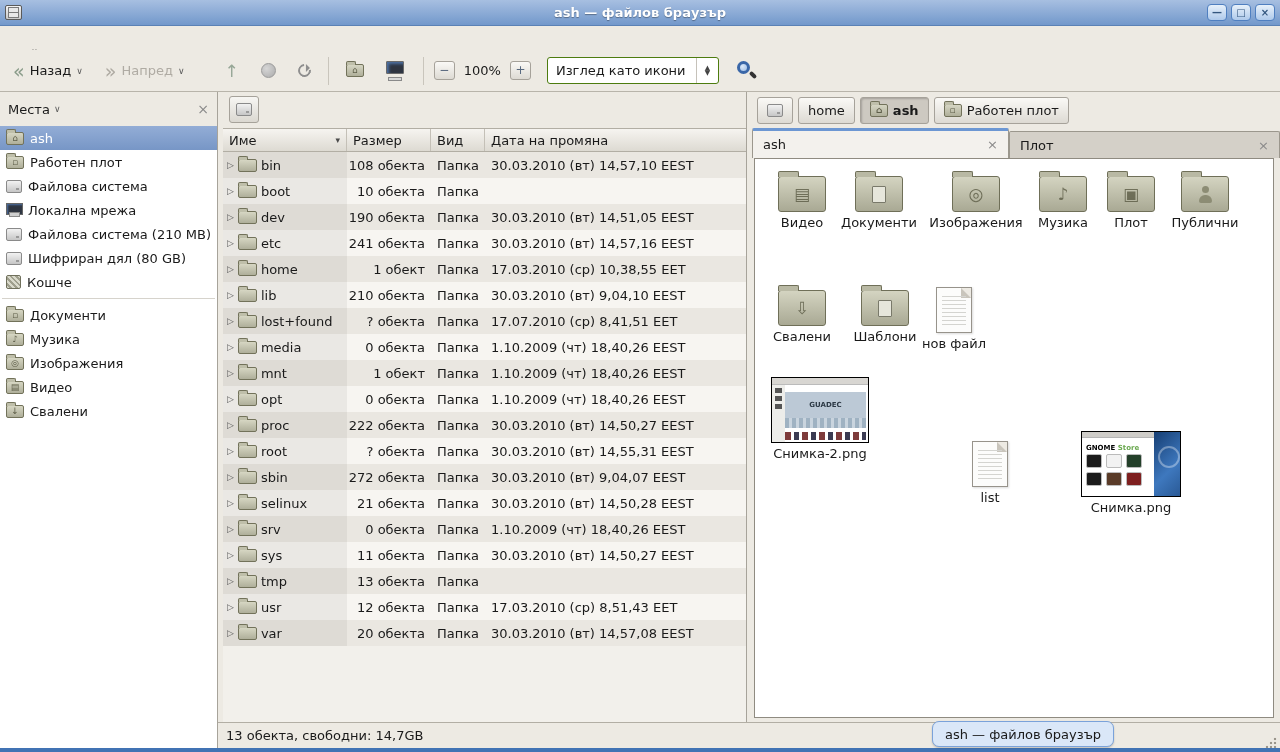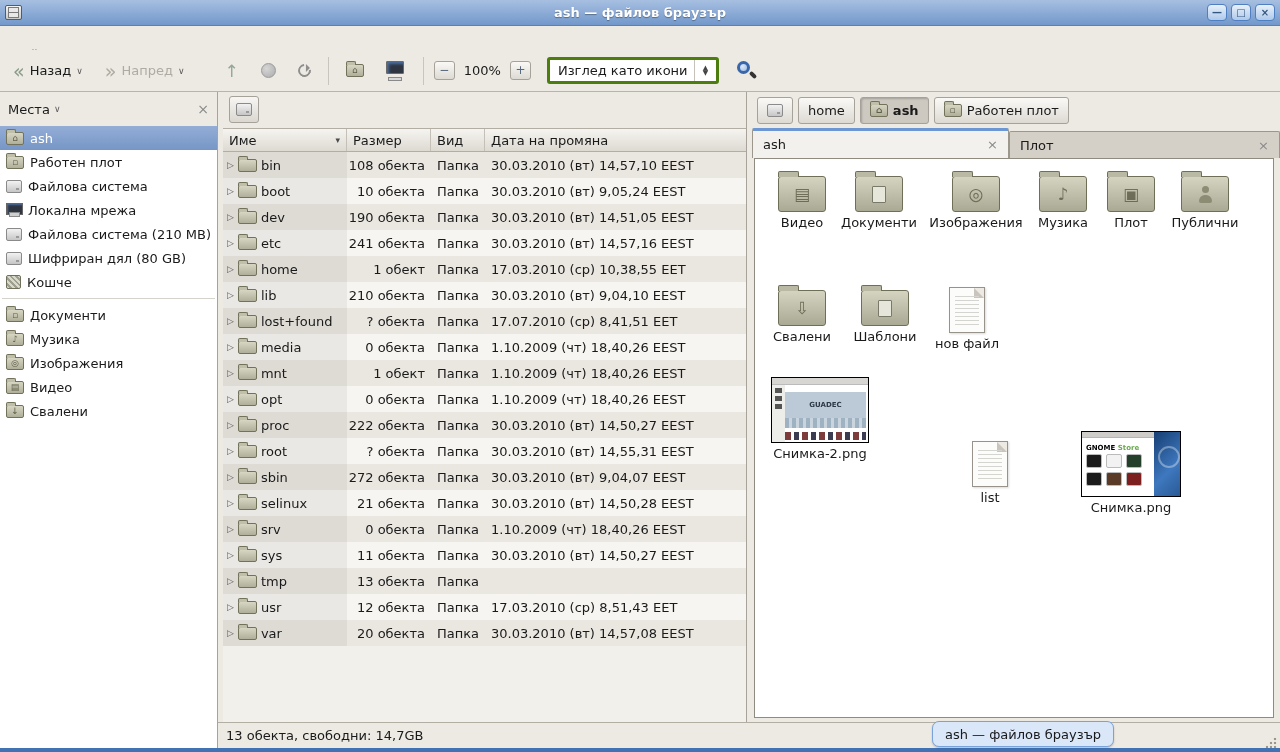--- a/index.html
+++ b/index.html
@@ -47,21 +47,21 @@
   .sfolder::before { content:""; position:absolute; top:-4px; left:-1px; width:8px; height:3px;
     background:#BFBFAA; border:1px solid #72725A; border-bottom:none; border-radius:2px 2px 0 0; }
   .sfolder .em { position:absolute; left:0; right:0; top:-1px; text-align:center; font-size:9px; color:#5E5E49; line-height:13px; }
   .icon-computer { position:relative; width:22px; height:20px; }
   .icon-computer .scr { position:absolute; left:2px; top:0; width:18px; height:13px; background:#2E3440;
     border:1px solid #6a6a6a; border-radius:1px; box-shadow:inset 2px 2px 3px #4C6FA0; }
   .icon-computer .base { position:absolute; left:4px; bottom:0; width:14px; height:4px; background:#d8d8d8; border:1px solid #8a8a8a; }
   .zoombtn { width:21px; height:19px; border:1px solid #A6A29A; border-radius:3px;
     background:linear-gradient(#FAF9F6,#DDDAD3); color:#57687e; font-size:12px; text-align:center; line-height:17px; }
   #zoom-level { margin:0 9px; }
-  #view-combo { margin-left:16px; width:172px; height:27px; background:#fff; border:3px solid #4d7c0f;
+  #view-combo { margin-left:16px; width:172px; height:27px; background:#fff; border:1px solid #4d7c0f;
     border-radius:3px; display:flex; align-items:center; }
   #view-combo .lbl { flex:1; padding-left:8px; }
   #view-combo .spin { border-left:1px solid #C6C2BA; width:22px; align-self:stretch; display:flex;
     flex-direction:column; align-items:center; justify-content:center; font-size:7px; color:#444; line-height:5px; }
   #search-btn { margin-left:16px; position:relative; width:24px; height:24px; }
   #search-btn .lens { position:absolute; left:2px; top:2px; width:13px; height:13px; border:3px solid #3A67A8;
     border-radius:50%; background:radial-gradient(circle at 35% 35%,#dce9f8,#9dbce4); }
   #search-btn .handle { position:absolute; left:14px; top:14px; width:8px; height:4px; background:#333;
     border-radius:2px; transform:rotate(45deg); }
 
@@ -369,21 +369,20 @@
         <div class="tcell col-date">30.03.2010 (вт) 14,57,10 EEST</div>
       </div>
       <div class="trow">
         <div class="tcell col-name">
           <span class="expander">▷</span>
           <span class="tfolder"></span>
           <span>boot</span>
         </div>
         <div class="tcell col-size">10 обекта</div>
         <div class="tcell col-type">Папка</div>
-        <div class="tcell col-date">30.03.2010 (вт)  9,05,24 EEST</div>
       </div>
       <div class="trow">
         <div class="tcell col-name">
           <span class="expander">▷</span>
           <span class="tfolder"></span>
           <span>dev</span>
         </div>
         <div class="tcell col-size">190 обекта</div>
         <div class="tcell col-type">Папка</div>
         <div class="tcell col-date">30.03.2010 (вт) 14,51,05 EEST</div>
@@ -631,21 +630,21 @@
         <div class="ivlabel">Свалени</div>
       </div>
       <div class="ivitem" style="left: 90px; top: 126px; width: 80px;">
         <div class="bfolder">
           <span class="em">
             <span class="em-page"></span>
           </span>
         </div>
         <div class="ivlabel">Шаблони</div>
       </div>
-      <div class="ivitem" style="left: 172px; top: 126px; width: 80px;">
+      <div class="ivitem" style="left: 159px; top: 126px; width: 80px;">
         <div class="page-icon"></div>
         <div class="ivlabel">нов файл</div>
       </div>
       <div class="ivitem" style="left: 14px; top: 218px; width: 102px;">
         <div class="thumb th-guadec">
           <div class="bar"></div>
           <div class="side">
             <i></i>
             <i></i>
             <i></i>

